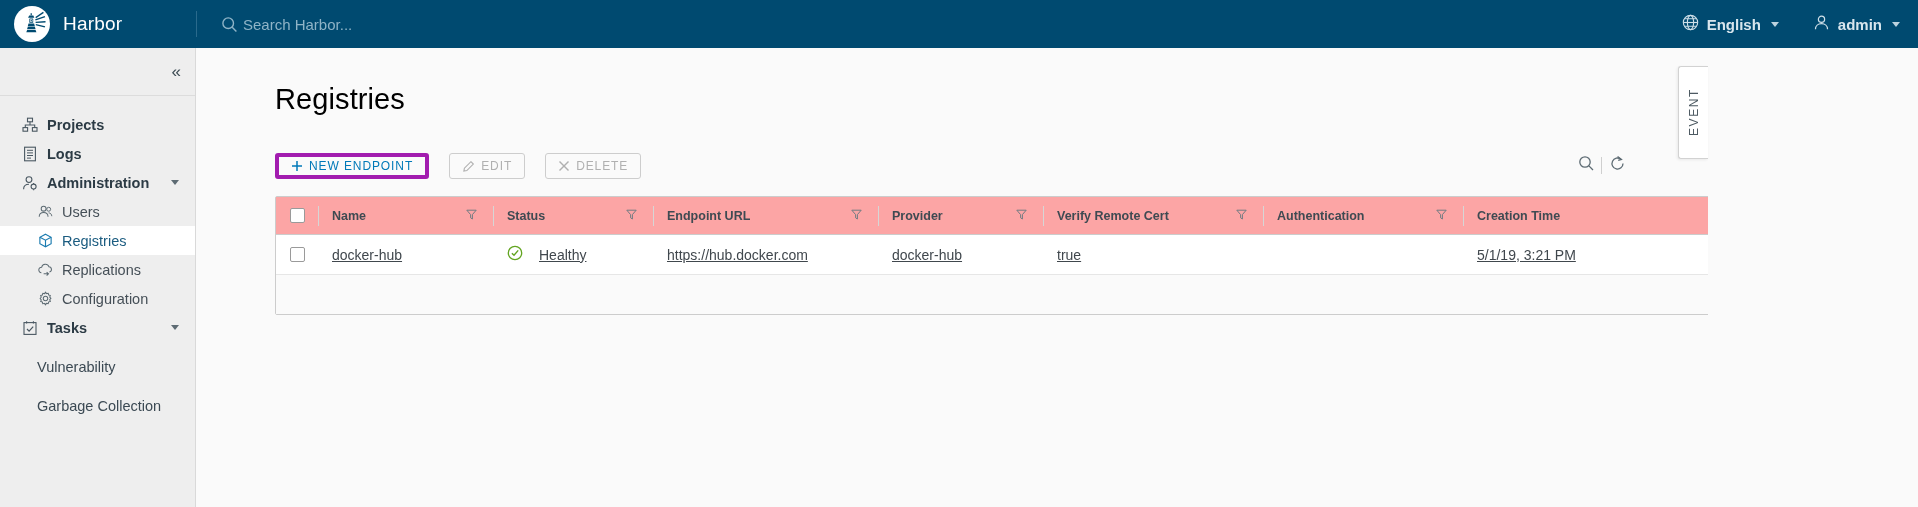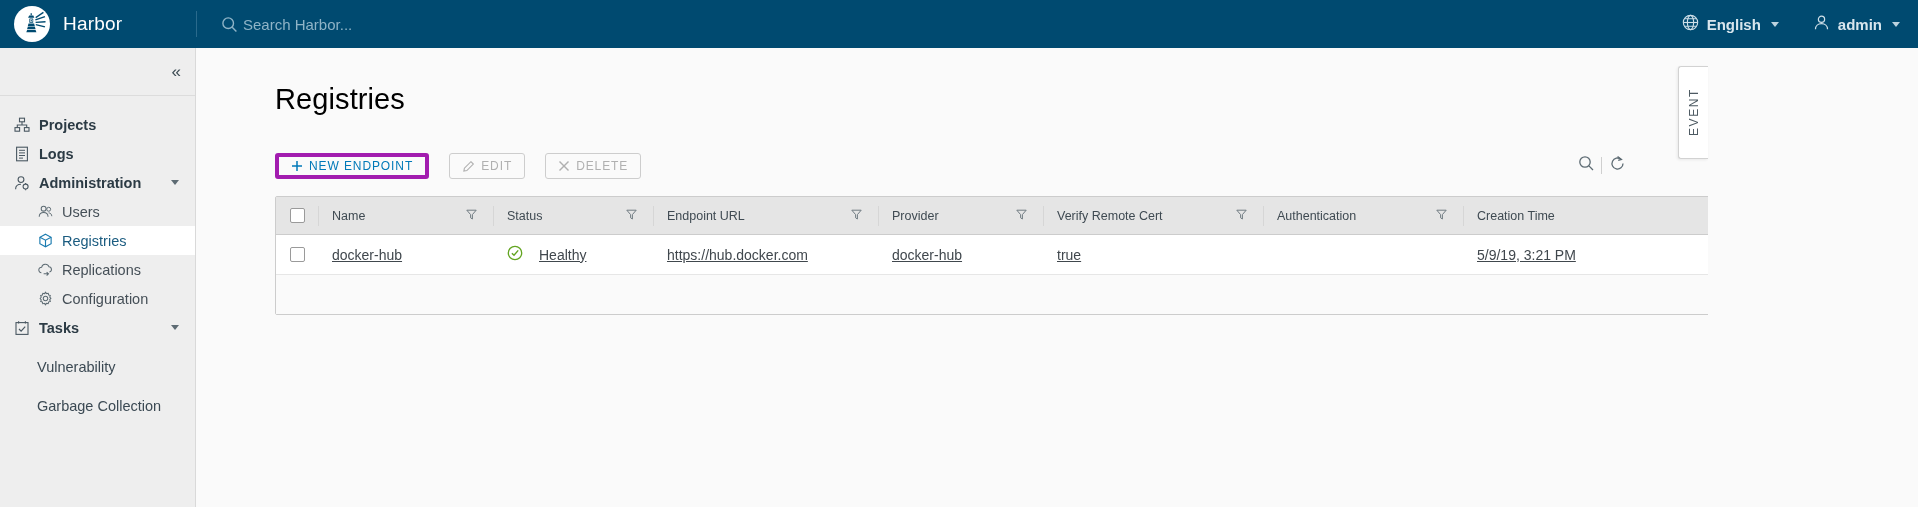--- a/index.html
+++ b/index.html
@@ -58,21 +58,21 @@
     background: #eeeeee; border-right: 1px solid #d9d9d9;
   }
   .collapse-row {
     height: 48px; display: flex; align-items: center; justify-content: flex-end;
     padding-right: 13px; border-bottom: 1px solid #dcdcdc;
   }
   .collapse-btn { cursor: pointer; color: #3b4a52; font-size: 17px; line-height: 1;
                   letter-spacing: -2px; padding: 2px 3px; }
   .nav { padding-top: 14px; }
   .nav-item {
-    display: flex; align-items: center; height: 29px; padding-left: 13px;
+    display: flex; align-items: center; height: 29px; padding-left: 21px;
     font-size: 14.5px; color: #3b4953; cursor: pointer; position: relative;
     margin-bottom: 0;
   }
   .nav-item.top { font-weight: bold; color: #2c3b45; margin-bottom: 0; }
   .nav-item .ico { width: 17px; height: 17px; margin-right: 9px; flex: 0 0 auto;
                    display: flex; align-items: center; justify-content: center; }
   .nav-item.sub { padding-left: 37px; font-weight: normal; color: #454f57; }
   .nav-item.sub .ico { width: 16px; height: 16px; margin-right: 9px; }
   .nav-item.plain { padding-left: 37px; }
   .nav-item.active { background: #ffffff; }
@@ -109,22 +109,22 @@
   .tool-btn { width: 30px; height: 28px; display: flex; align-items: center; justify-content: center; cursor: pointer; }
   .tool-sep { width: 1px; height: 17px; background: #cfcfcf; }
 
   
   .table {
     position: absolute; left: 79px; top: 148px; width: 1565px;
     background: #fff; border: 1px solid #cccccc; border-radius: 2px;
   }
   .trow { display: flex; align-items: center; }
   .thead {
-    height: 38px; background: #e5e5e5; border-bottom: 1px solid #cccccc;
-    font-size: 12.5px; color: #3f4a52; font-weight: normal;
+    height: 38px; background: #fca5a5; border-bottom: 1px solid #cccccc;
+    font-size: 12.5px; color: #3f4a52; font-weight: bold;
   }
   .tbody-row { height: 40px; font-size: 14px; color: #40474d; border-bottom: 1px solid #e6e6e6; background: #fff; text-decoration: underline; }
   .cell { display: flex; align-items: center; height: 100%; padding-left: 14px; position: relative; }
   .cell.chk { width: 42px; padding-left: 0; justify-content: center; }
   .c-name { width: 175px; }
   .c-status { width: 160px; }
   .c-url { width: 225px; }
   .c-provider { width: 165px; }
   .c-cert { width: 220px; }
   .c-auth { width: 200px; }
@@ -465,21 +465,21 @@
                 <polyline points="4.9,8.2 7,10.3 11.2,5.4" fill="none" stroke="#62a420" stroke-width="1.4"></polyline>
               </svg>
             </span>
             <span>Healthy</span>
           </span>
         </div>
         <div class="cell c-url">https://hub.docker.com</div>
         <div class="cell c-provider">docker-hub</div>
         <div class="cell c-cert">true</div>
         <div class="cell c-auth"></div>
-        <div class="cell c-time">5/9/19, 3:21 PM</div>
+        <div class="cell c-time">5/1/19, 3:21 PM</div>
       </div>
 
       <div class="tfoot">
         <span>1 - 1 of 1 items</span>
         <span class="foot-sep"></span>
       </div>
     </div>
   </div>
 
   <div class="event-tab">

